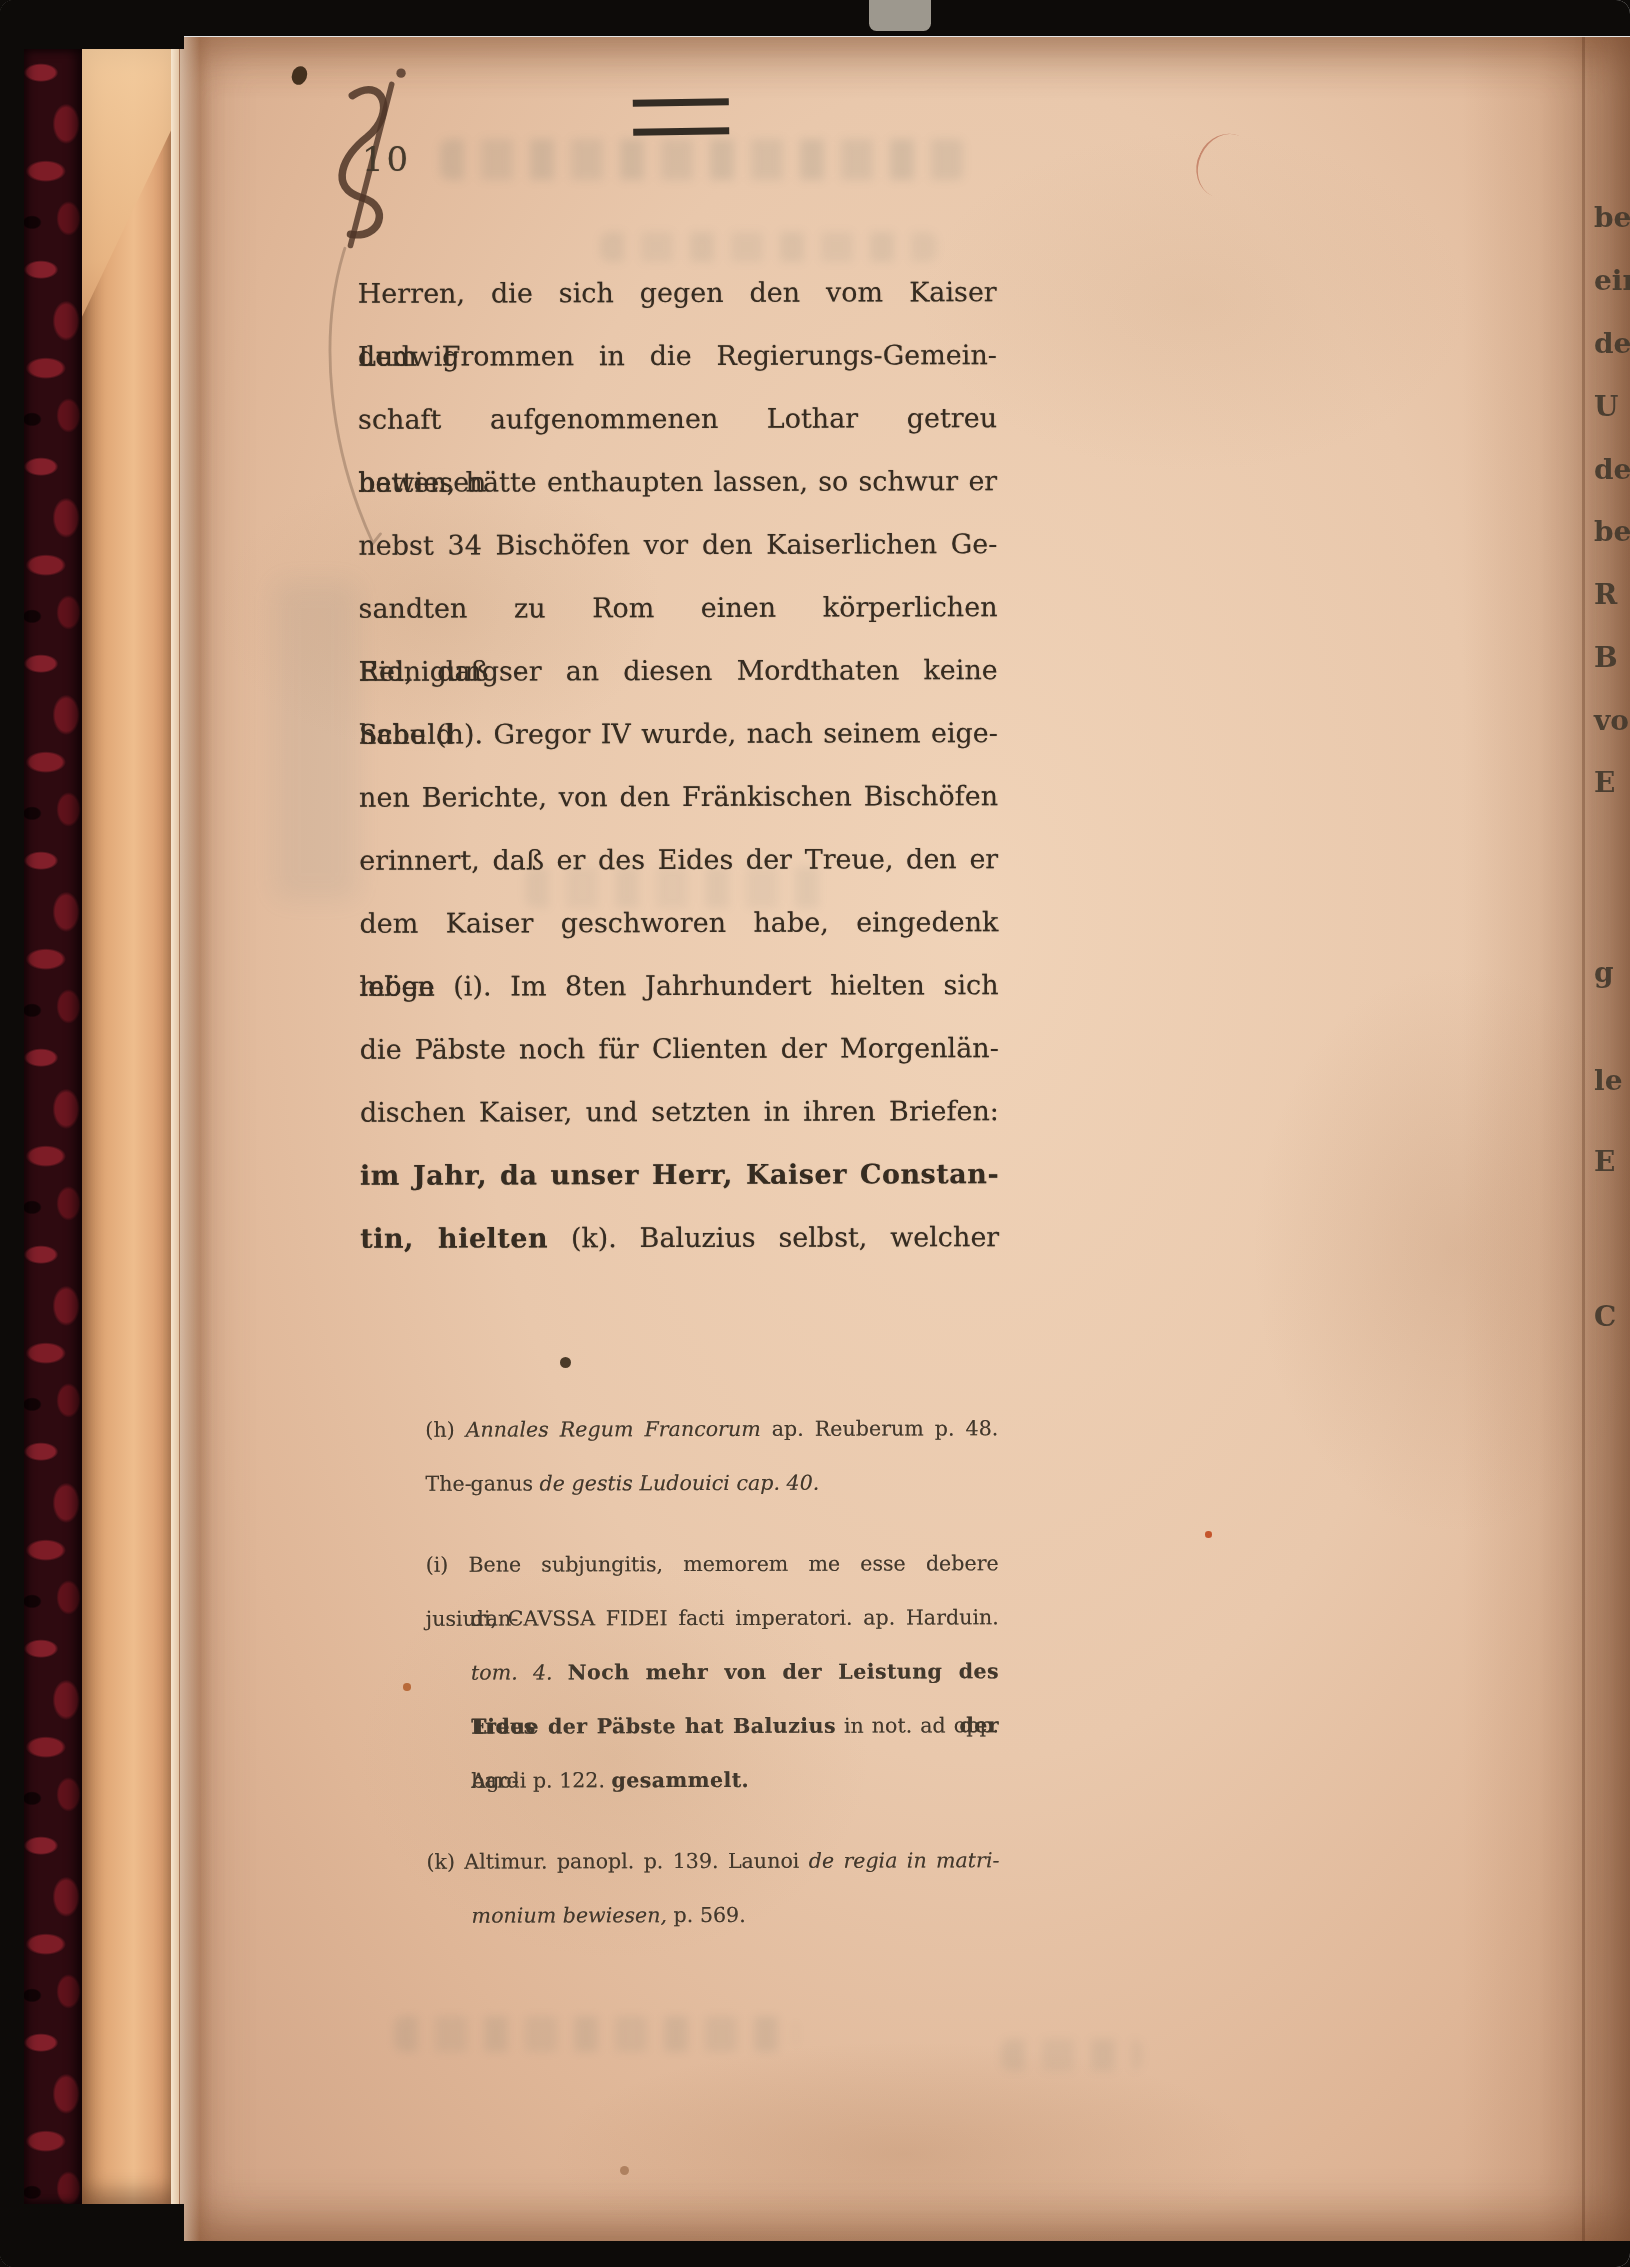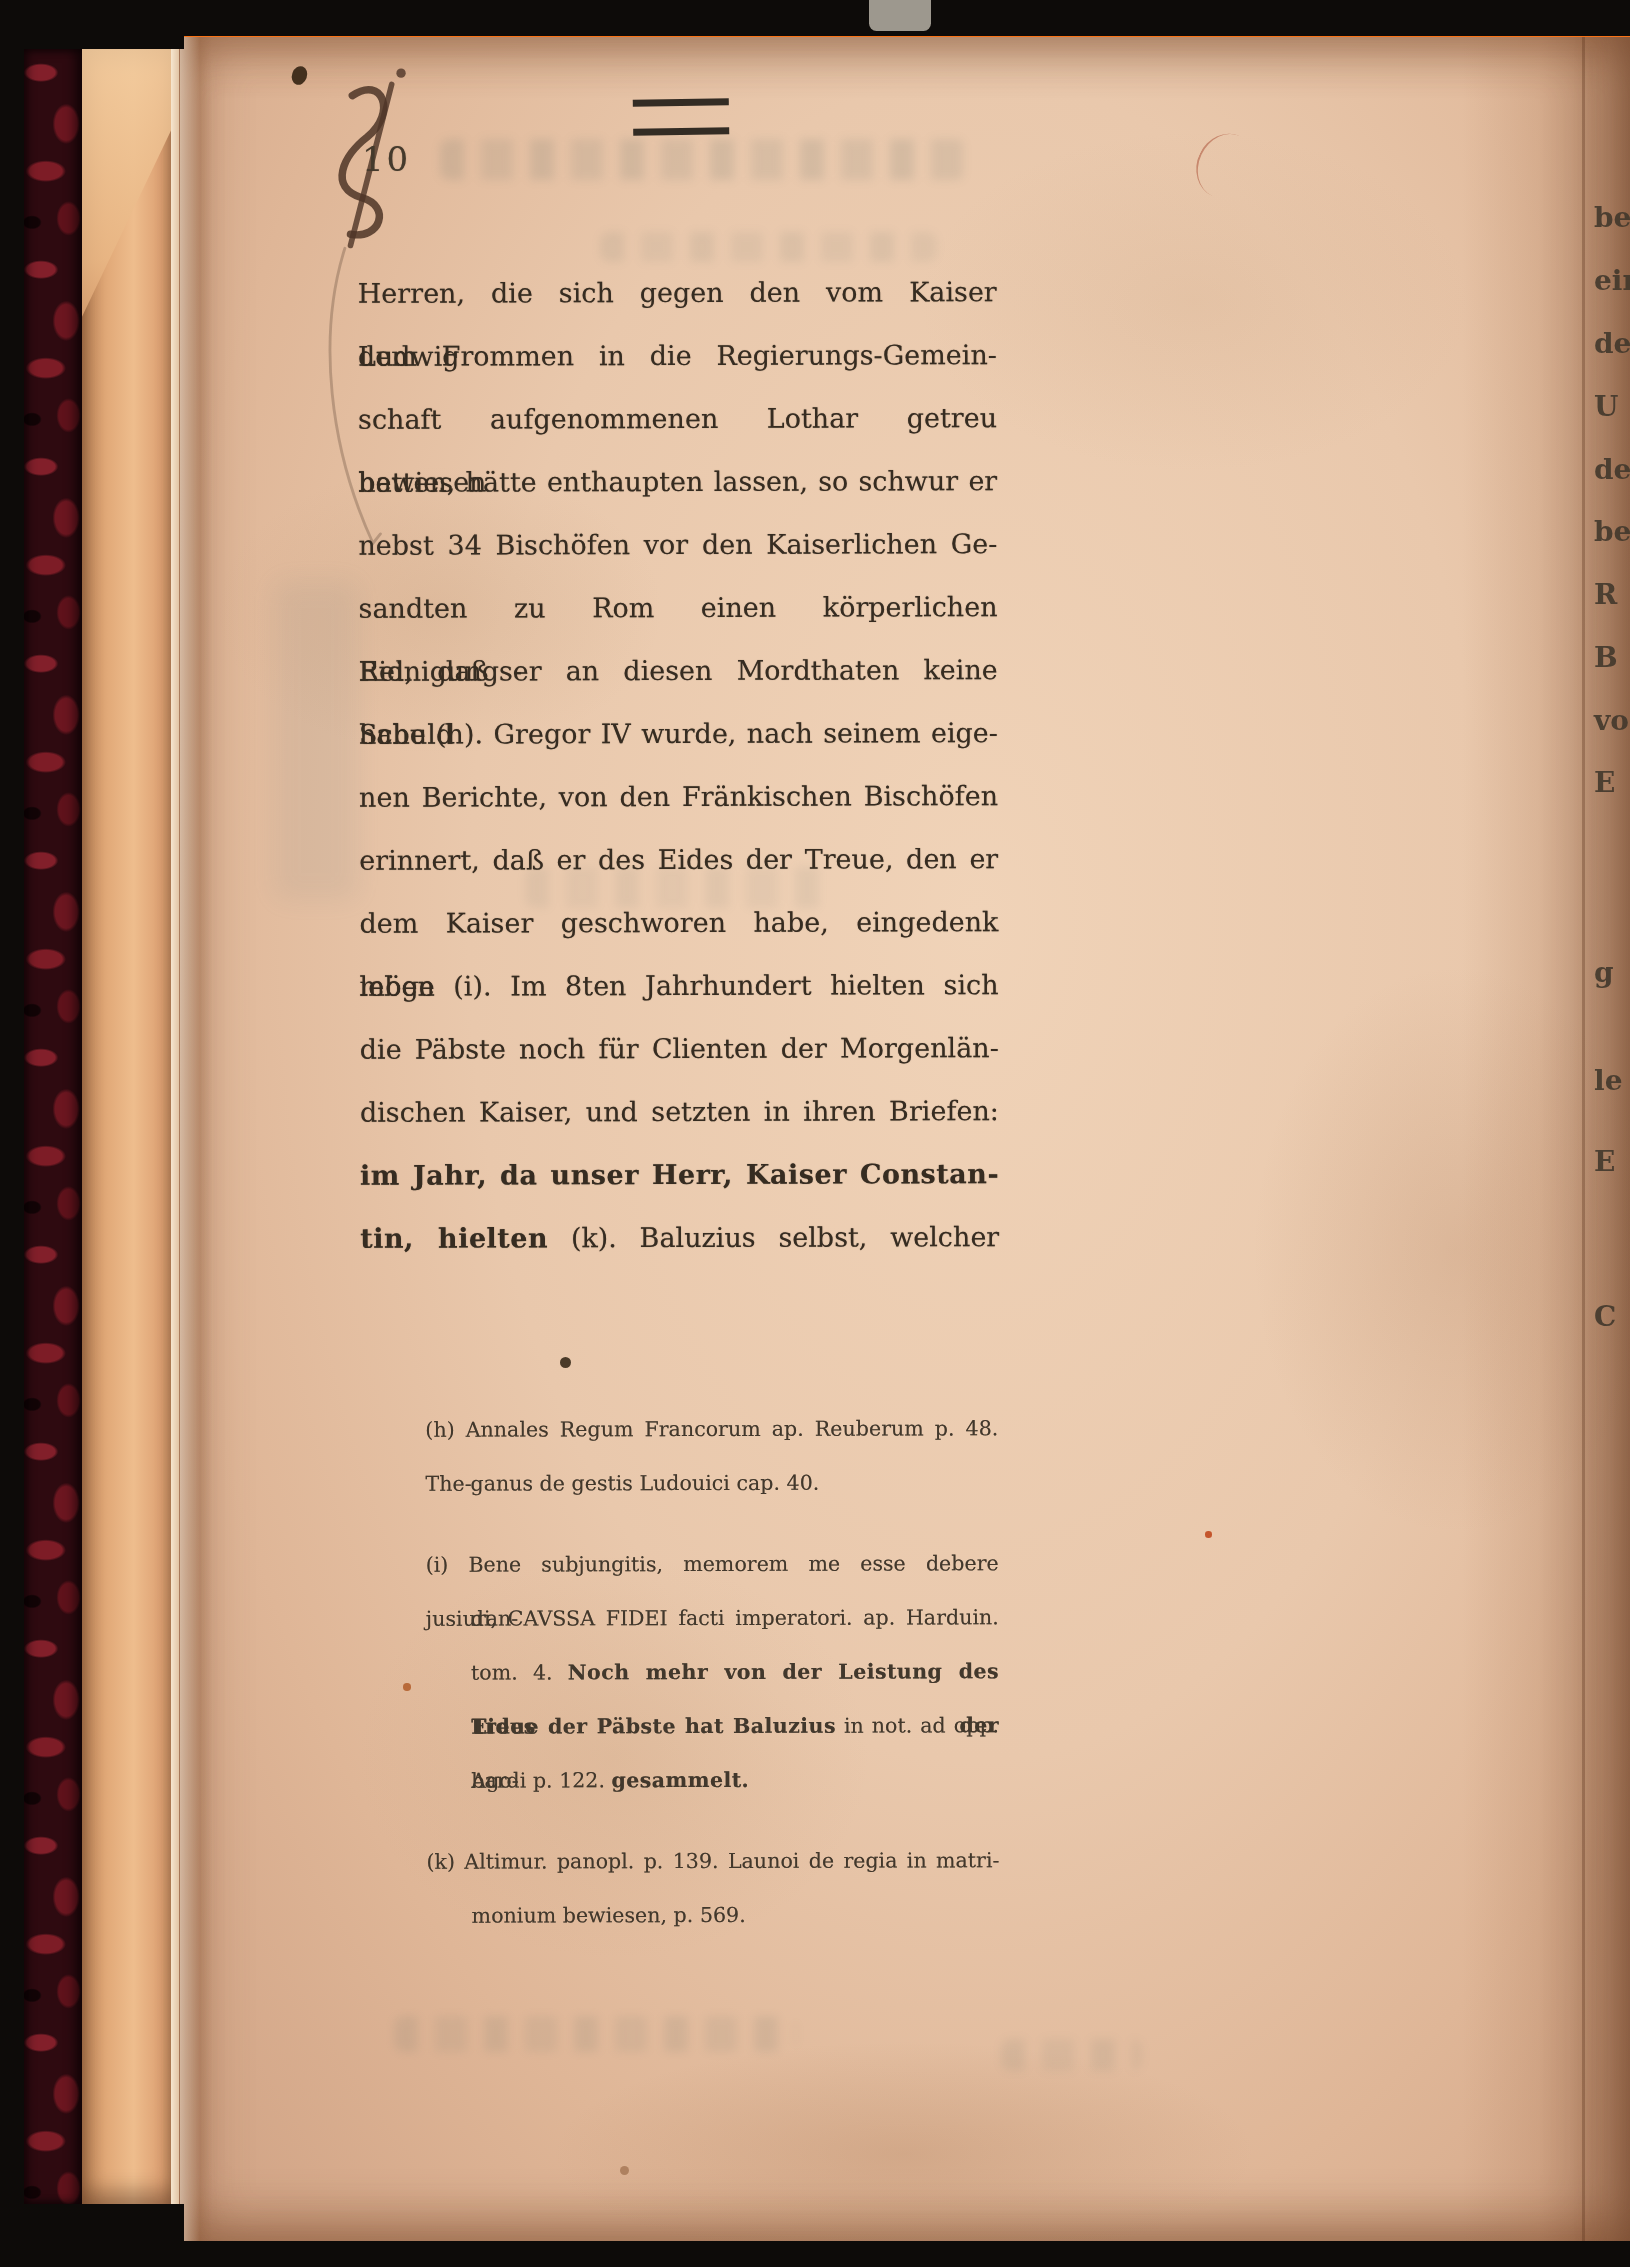--- a/index.html
+++ b/index.html
@@ -1,17 +1,17 @@
 <!DOCTYPE html>
 <html style="--paper: #e9c8ac; --ink: #362c21; --binding_marble: #2e0a10; --endpaper_tan: #e2aa79; --frame_black: #0d0b09;font-size:15px"><head>
 <meta charset="utf-8">
 <style>
   html,body{margin:0;padding:0;background:#0e0c0a;}
   .scan{position:relative;width:1630px;height:2267px;overflow:hidden;
-        background:#f97316;font-family:"DejaVu Serif", serif;}
+        background:#e5e5e5;font-family:"DejaVu Serif", serif;border-radius:14px;}
 
   
   .top-bar{position:absolute;left:0;top:0;width:1630px;height:36px;background:#0d0b09;}
   .left-bar{position:absolute;left:0;top:0;width:24px;height:2267px;background:#0d0b09;}
   .bottom-bar{position:absolute;left:0;top:2241px;width:1630px;height:26px;background:#0d0b09;}
   .corner-tl{position:absolute;left:0;top:0;width:184px;height:49px;background:#0d0b09;}
   .corner-bl{position:absolute;left:0;top:2204px;width:184px;height:64px;background:#0d0b09;}
   .paper-notch{position:absolute;left:869px;top:0;width:62px;height:31px;background:#b7b1a6;
         border-radius:0 0 7.5px 7.5px;opacity:.85;}
 
@@ -66,21 +66,21 @@
 
   .catchword{position:absolute;left:359px;top:1291px;width:639px;text-align:right;
     font-size:27px;color:#362c21;text-shadow:0 0 0.9px rgba(54,44,33,.5);}
 
   .footnotes{position:absolute;left:426px;top:1402px;width:573px;transform:rotate(-0.15deg);}
   .footnote{margin-bottom:27px;}
   .fn-line{font-size:20.6px;line-height:54px;height:54px;color:#42382c;text-align:justify;
     text-shadow:0 0 0.5px rgba(66,56,44,.5);}
   .fn-line.just{text-align-last:justify;}
   .fn-line.cont{padding-left:45px;}
-  .fn-line .i{}
+  .fn-line .i{font-style:italic;}
   .fn-line .fr{font-weight:bold;letter-spacing:0.4px;}
 
   .edge-fragments{position:absolute;left:0;top:0;width:1630px;height:2267px;pointer-events:none;}
   .edge-frag{position:absolute;left:1594px;font-size:28px;font-weight:bold;color:#42382c;
     white-space:nowrap;opacity:.9;}
 
   
   .smudge{position:absolute;filter:blur(4.7px);border-radius:9.4px;pointer-events:none;
     background:repeating-linear-gradient(90deg, rgba(104,114,104,.32) 0 24px, transparent 24px 41px,
       rgba(104,114,104,.26) 41px 73px, transparent 73px 90px);}

